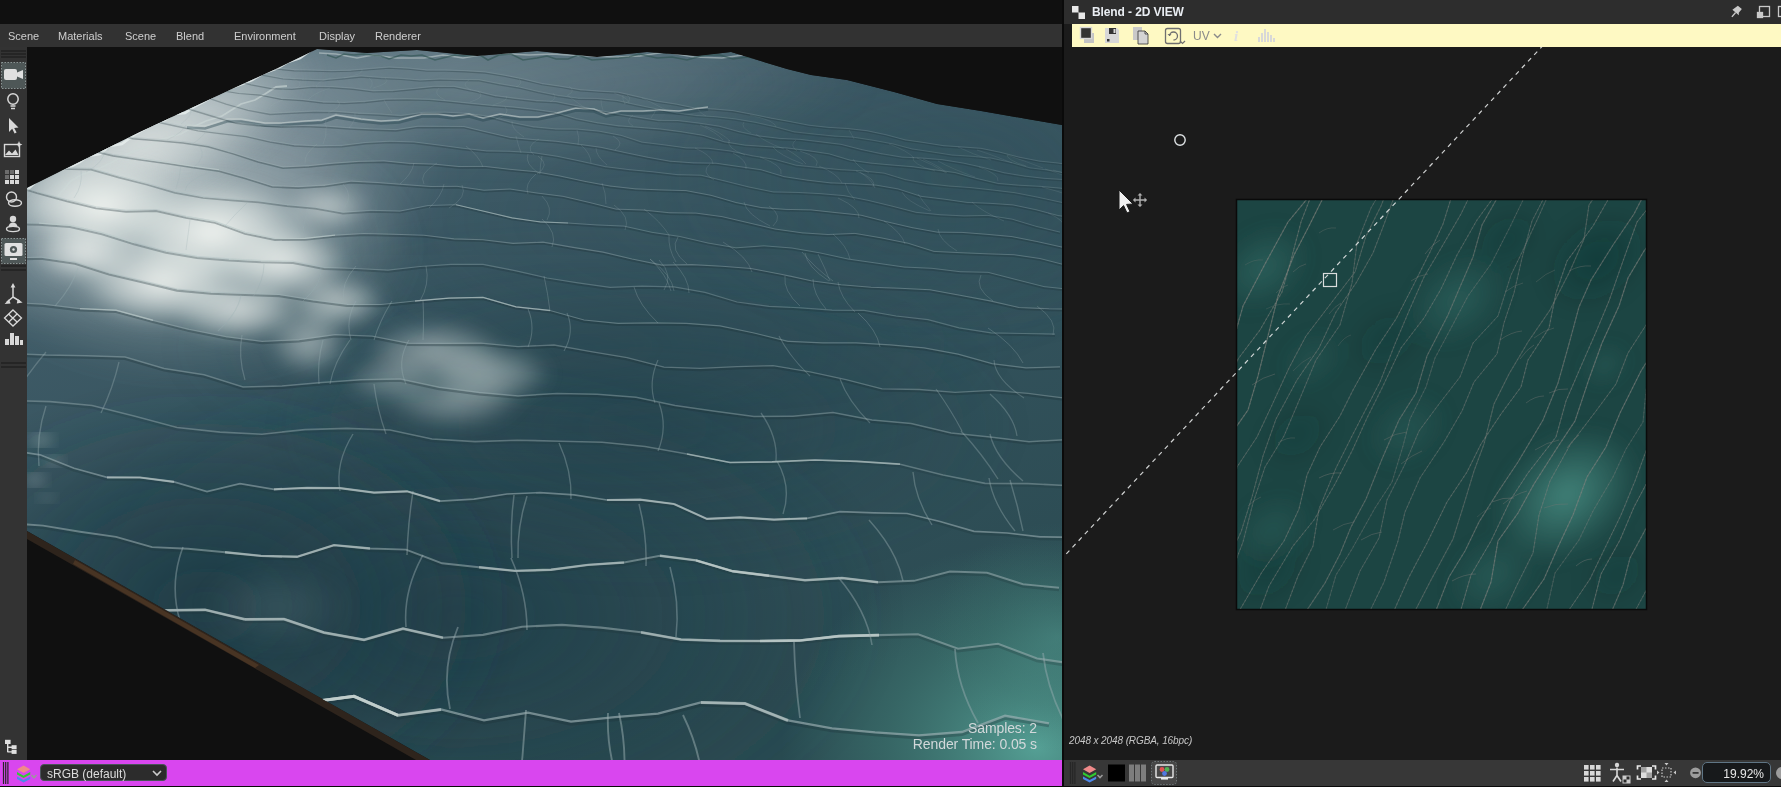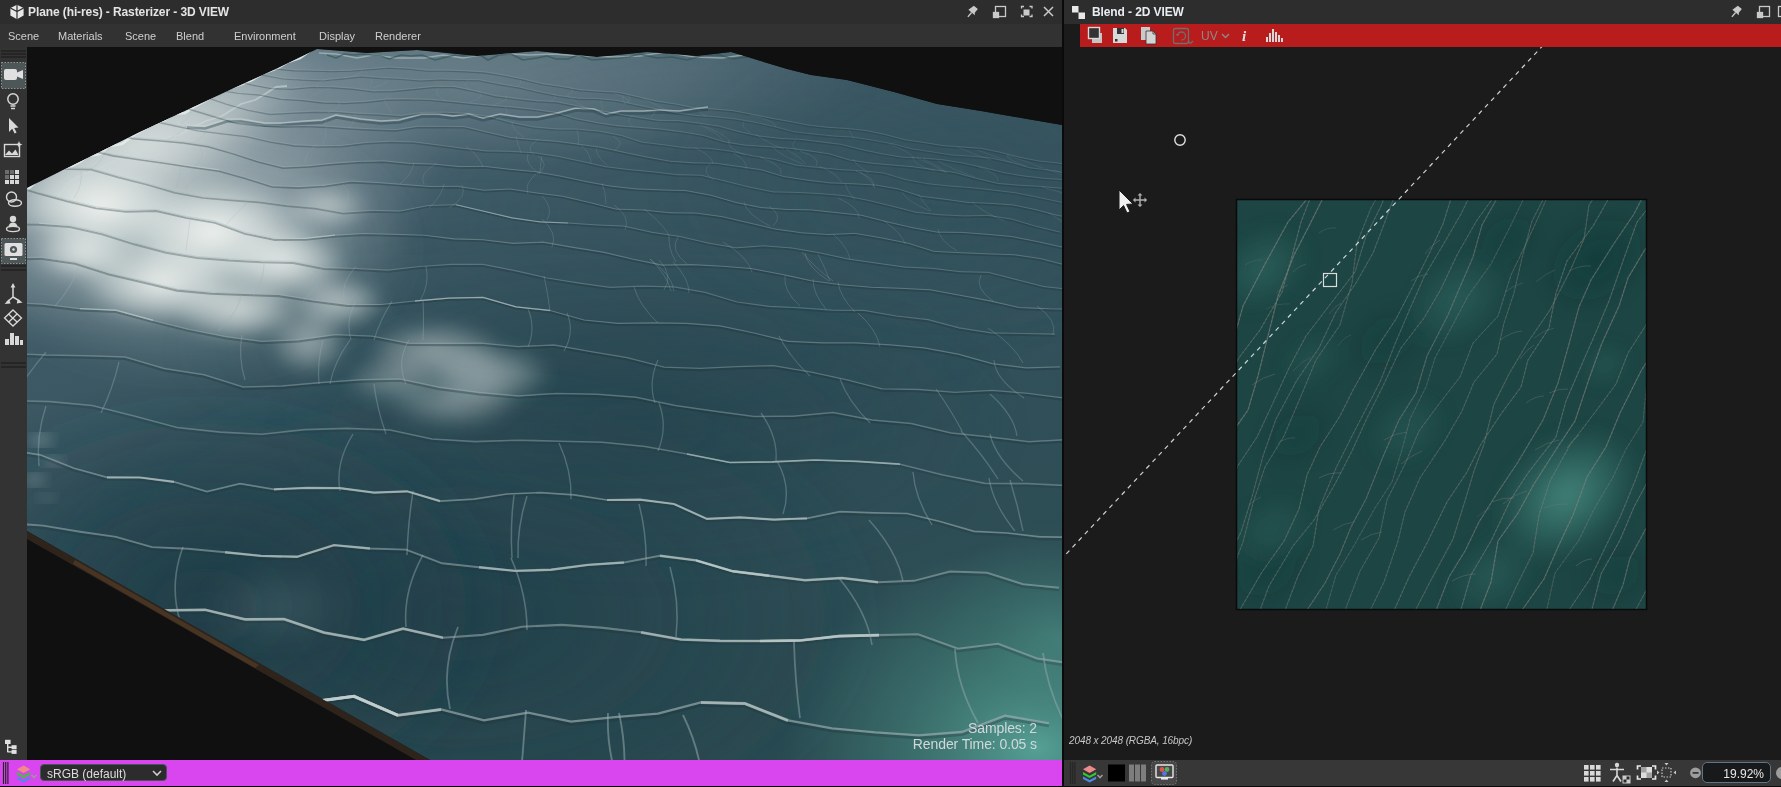--- a/index.html
+++ b/index.html
@@ -9,58 +9,35 @@
 #rp { left:1064px; width:717px; background:#1b1b1b; }
 #divider { position:absolute; left:1062px; top:0; width:2px; height:787px; background:#0a0a0a; }
 .titlebar { position:absolute; left:0; top:0; right:0; height:24px; background:#2d2d2d; }
 .titlebar .ttext { position:absolute; left:28px; top:5px; font-size:12px; font-weight:bold; color:#e4e4e4; letter-spacing:-0.1px; }
 .menubar { position:absolute; left:0; top:24px; right:0; height:23px; background:#323232; color:#cfcfcf; font-size:11px;padding-left:47px; }
 .menubar span { position:absolute; top:6px; }
 #ltoolbar { position:absolute; left:0; top:47px; width:27px; height:713px; background:#333333; }
 #lview { position:absolute; left:27px; top:47px; width:1035px; height:713px; background:#101010; overflow:hidden; }
 #lbottom { position:absolute; left:0; top:760px; right:0; height:26px; background:#d946ef; }
 #lbotline { position:absolute; left:0; top:786px; right:0; height:1px; background:#0a0a0a; }
-.rtoolbar { position:absolute; left:16px; top:24px; right:0; height:23px; background:#b91c1c; }
+.rtoolbar { position:absolute; left:8px; top:24px; right:0; height:23px; background:#fef9c3; }
 #rview { position:absolute; left:0; top:47px; right:0; height:713px; background:#1b1b1b; overflow:hidden; }
 #rbottom { position:absolute; left:0; top:760px; right:0; height:40px; background:#373737; }
 #rbotline { position:absolute; left:0; top:786px; right:0; height:1px; background:#0a0a0a; }
 .ico { position:absolute; }
 #rinfo { position:absolute; left:5px; top:688px; color:#c6c6c6; font-size:10px; letter-spacing:-0.1px;font-style:italic; }
 .overlaytext { position:absolute; right:25px; top:673px; text-align:right; color:#d2d8da; font-size:14px; line-height:16px; letter-spacing:-0.1px; }
 .dropdown { position:absolute; left:40px; top:4px; width:127px; height:17px; background:#2c2c2c; border:1px solid #49545a; border-radius:4px; color:#dcdcdc; font-size:12px; }
 .dropdown .dtext { position:absolute; left:6px; top:2px; }
 #zoombox { position:absolute; left:638px; top:2px; width:69px; height:21px; background:#17191b; border:1px solid #5f7585; border-radius:5px; color:#e8e8e8; font-size:12px; text-align:right; }
 #zoombox span { position:absolute; right:6px; top:4px; }
 </style>
 </head>
 <body>
 <div class="panel" id="lp">
-  <div class="titlebar">
-    <svg class="ico" style="left:9px;top:4px" width="16" height="16" viewBox="0 0 16 16">
-      <path d="M8 0.8 L14.6 4 L14.6 11.6 L8 15.2 L1.4 11.6 L1.4 4 Z" fill="#e8e8e8"></path>
-      <path d="M8 0.8 L8 7.6 M1.4 4 L8 7.6 L14.6 4 M8 15.2 L8 7.6" fill="none" stroke="#2d2d2d" stroke-width="1.2"></path>
-    </svg>
-    <div class="ttext">Plane (hi-res) - Rasterizer - 3D VIEW</div>
-
-    <svg class="ico" style="left:963px;top:3px" width="95" height="18" viewBox="0 0 95 18">
-      <g stroke="#c9c9c9" fill="none" stroke-width="1.3">
-        <g transform="translate(9,9) rotate(40)">
-          <path d="M-2.6 -6 L2.6 -6 L2.6 -1.2 L4.2 0.6 L-4.2 0.6 Z" fill="#c9c9c9" stroke="none"></path>
-          <line x1="0" y1="0.6" x2="0" y2="6.4" stroke-width="1.4"></line>
-        </g>
-        <rect x="32.5" y="3.5" width="10" height="10"></rect>
-        <rect x="30.5" y="9.5" width="5" height="5" fill="#c9c9c9"></rect>
-        <g>
-          <rect x="60.5" y="6.5" width="6" height="6" fill="#c9c9c9" stroke="none"></rect>
-          <path d="M58.5 5.5 v-2 h2.5 M66.5 3.5 h2.5 v2 M69 11.5 v2 h-2.5 M61 13.5 h-2.5 v-2"></path>
-        </g>
-        <path d="M81 4 l9 9 M90 4 l-9 9" stroke-width="1.5"></path>
-      </g>
-    </svg>
-  </div>
   <div class="menubar">
     <span style="left:8px">Scene</span>
     <span style="left:58px">Materials</span>
     <span style="left:125px">Scene</span>
     <span style="left:176px">Blend</span>
     <span style="left:234px">Environment</span>
     <span style="left:319px">Display</span>
     <span style="left:375px">Renderer</span>
   </div>
   <div id="ltoolbar">

